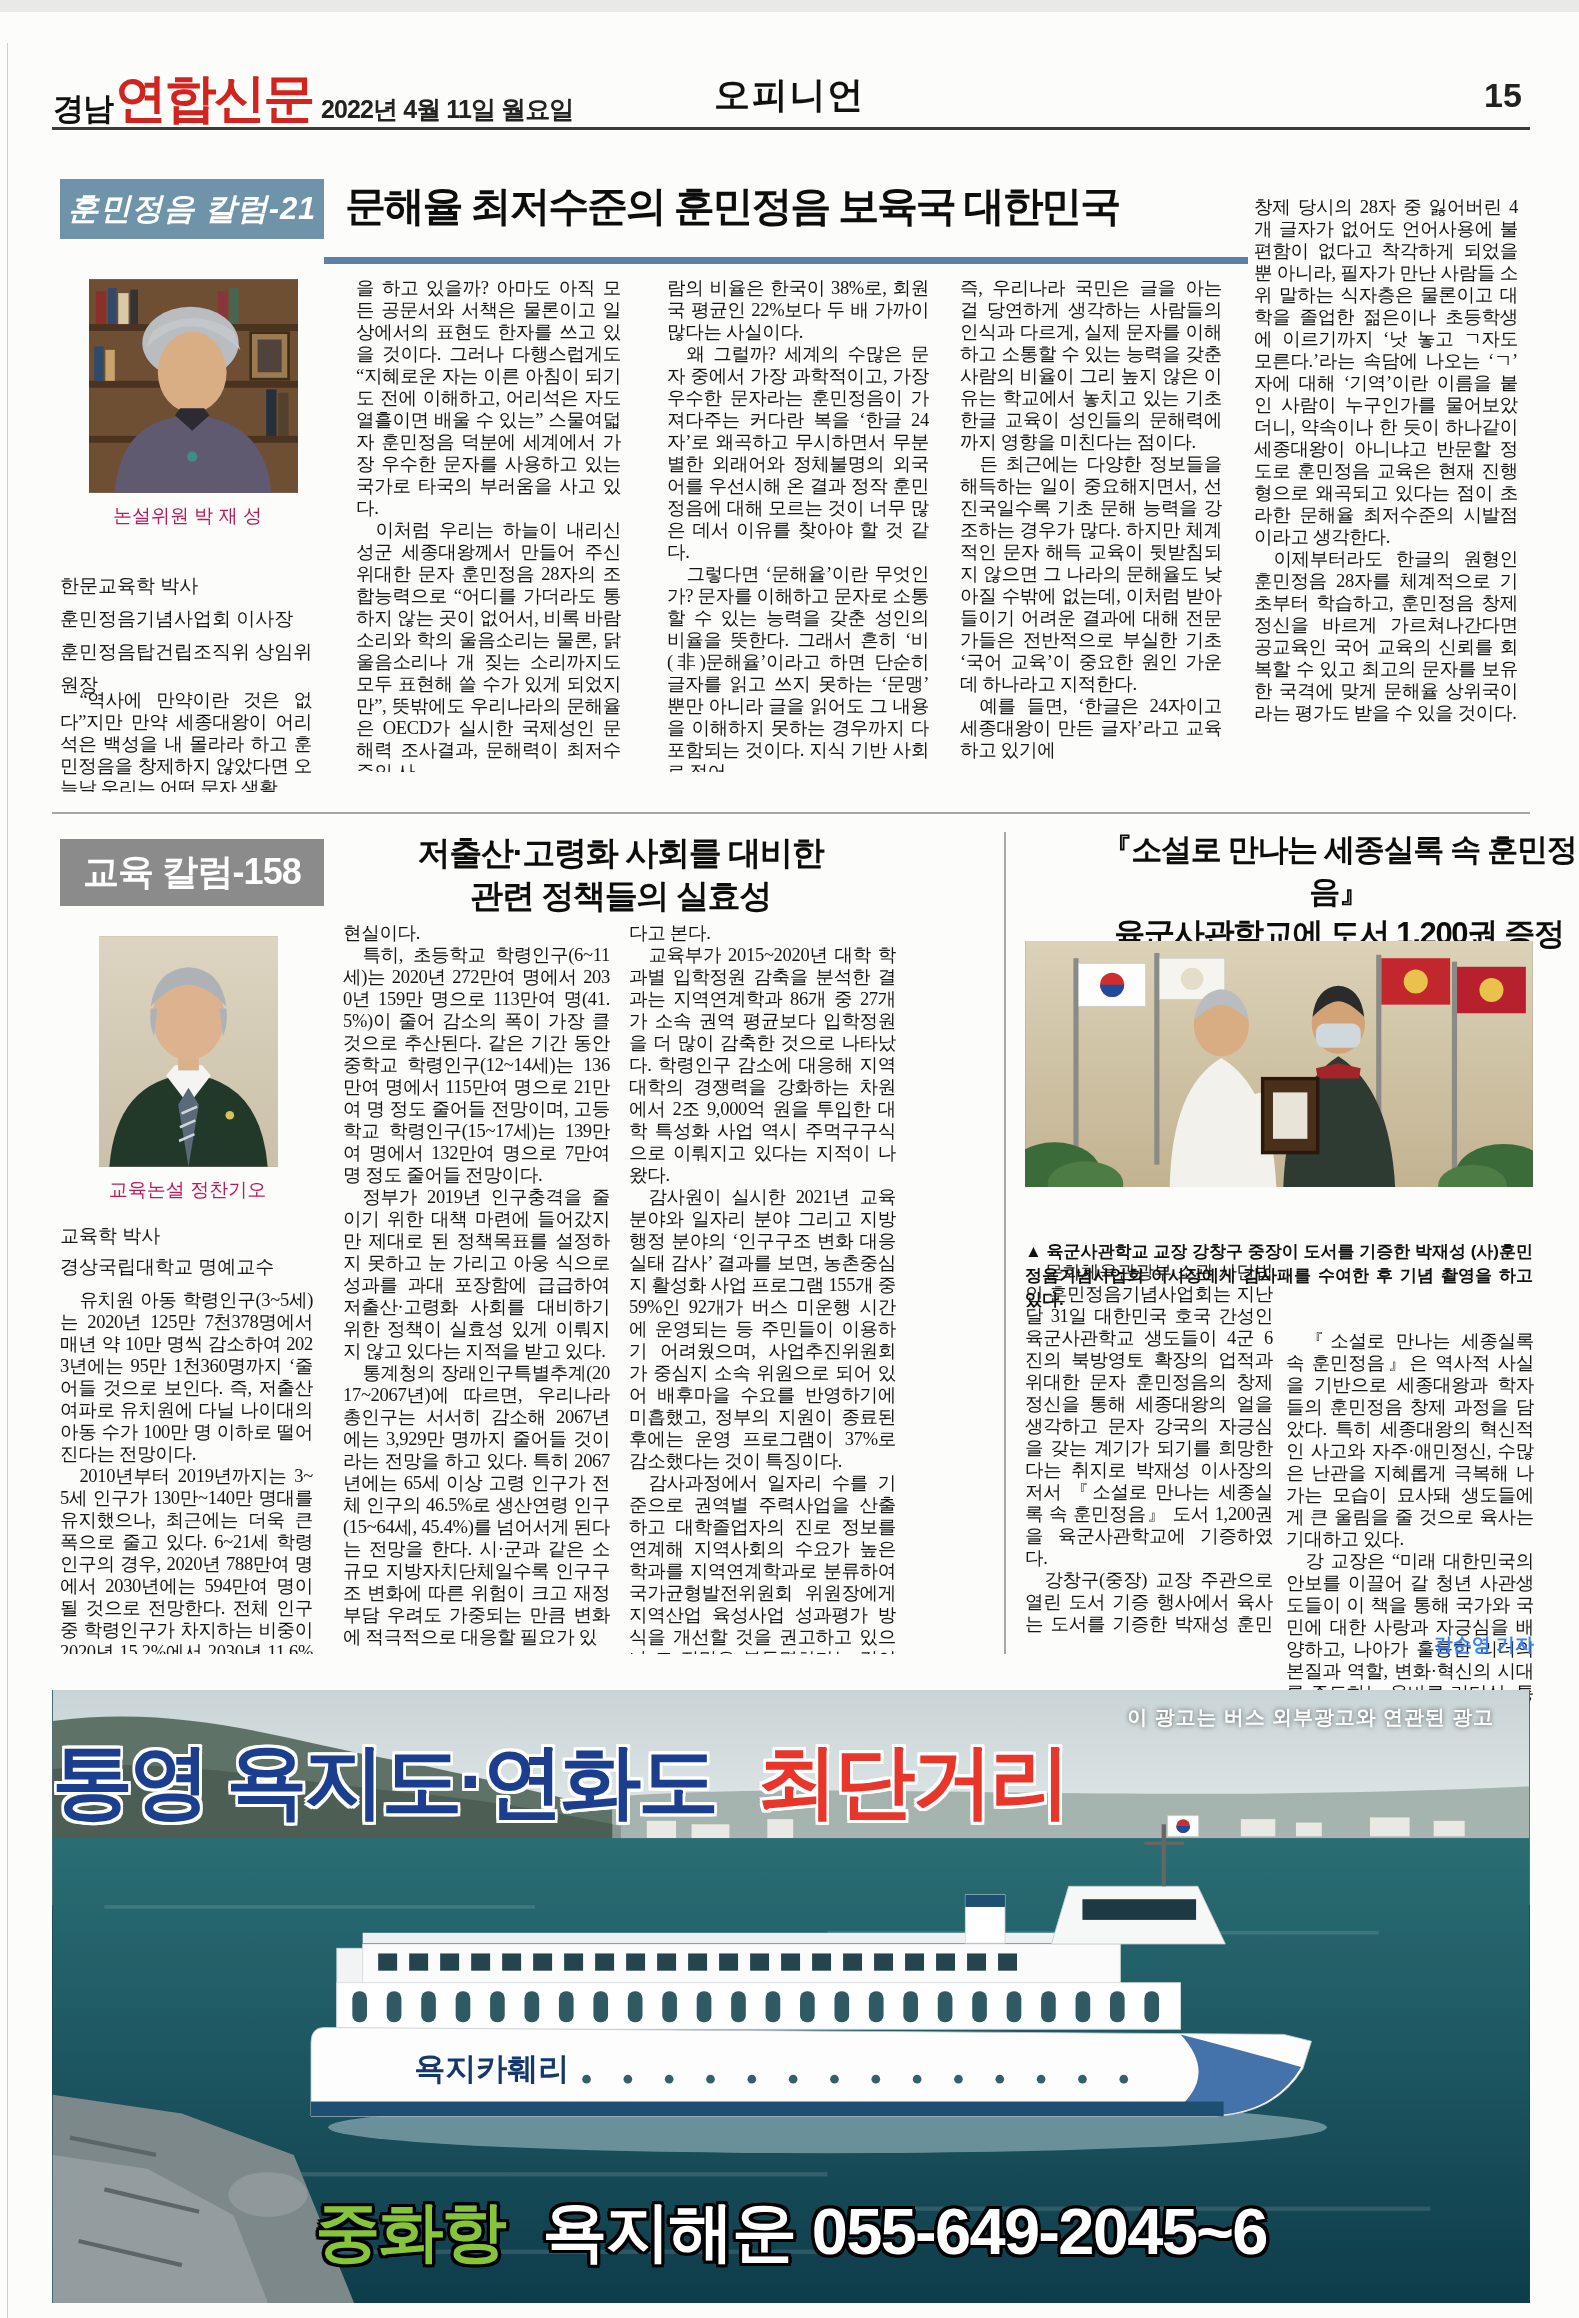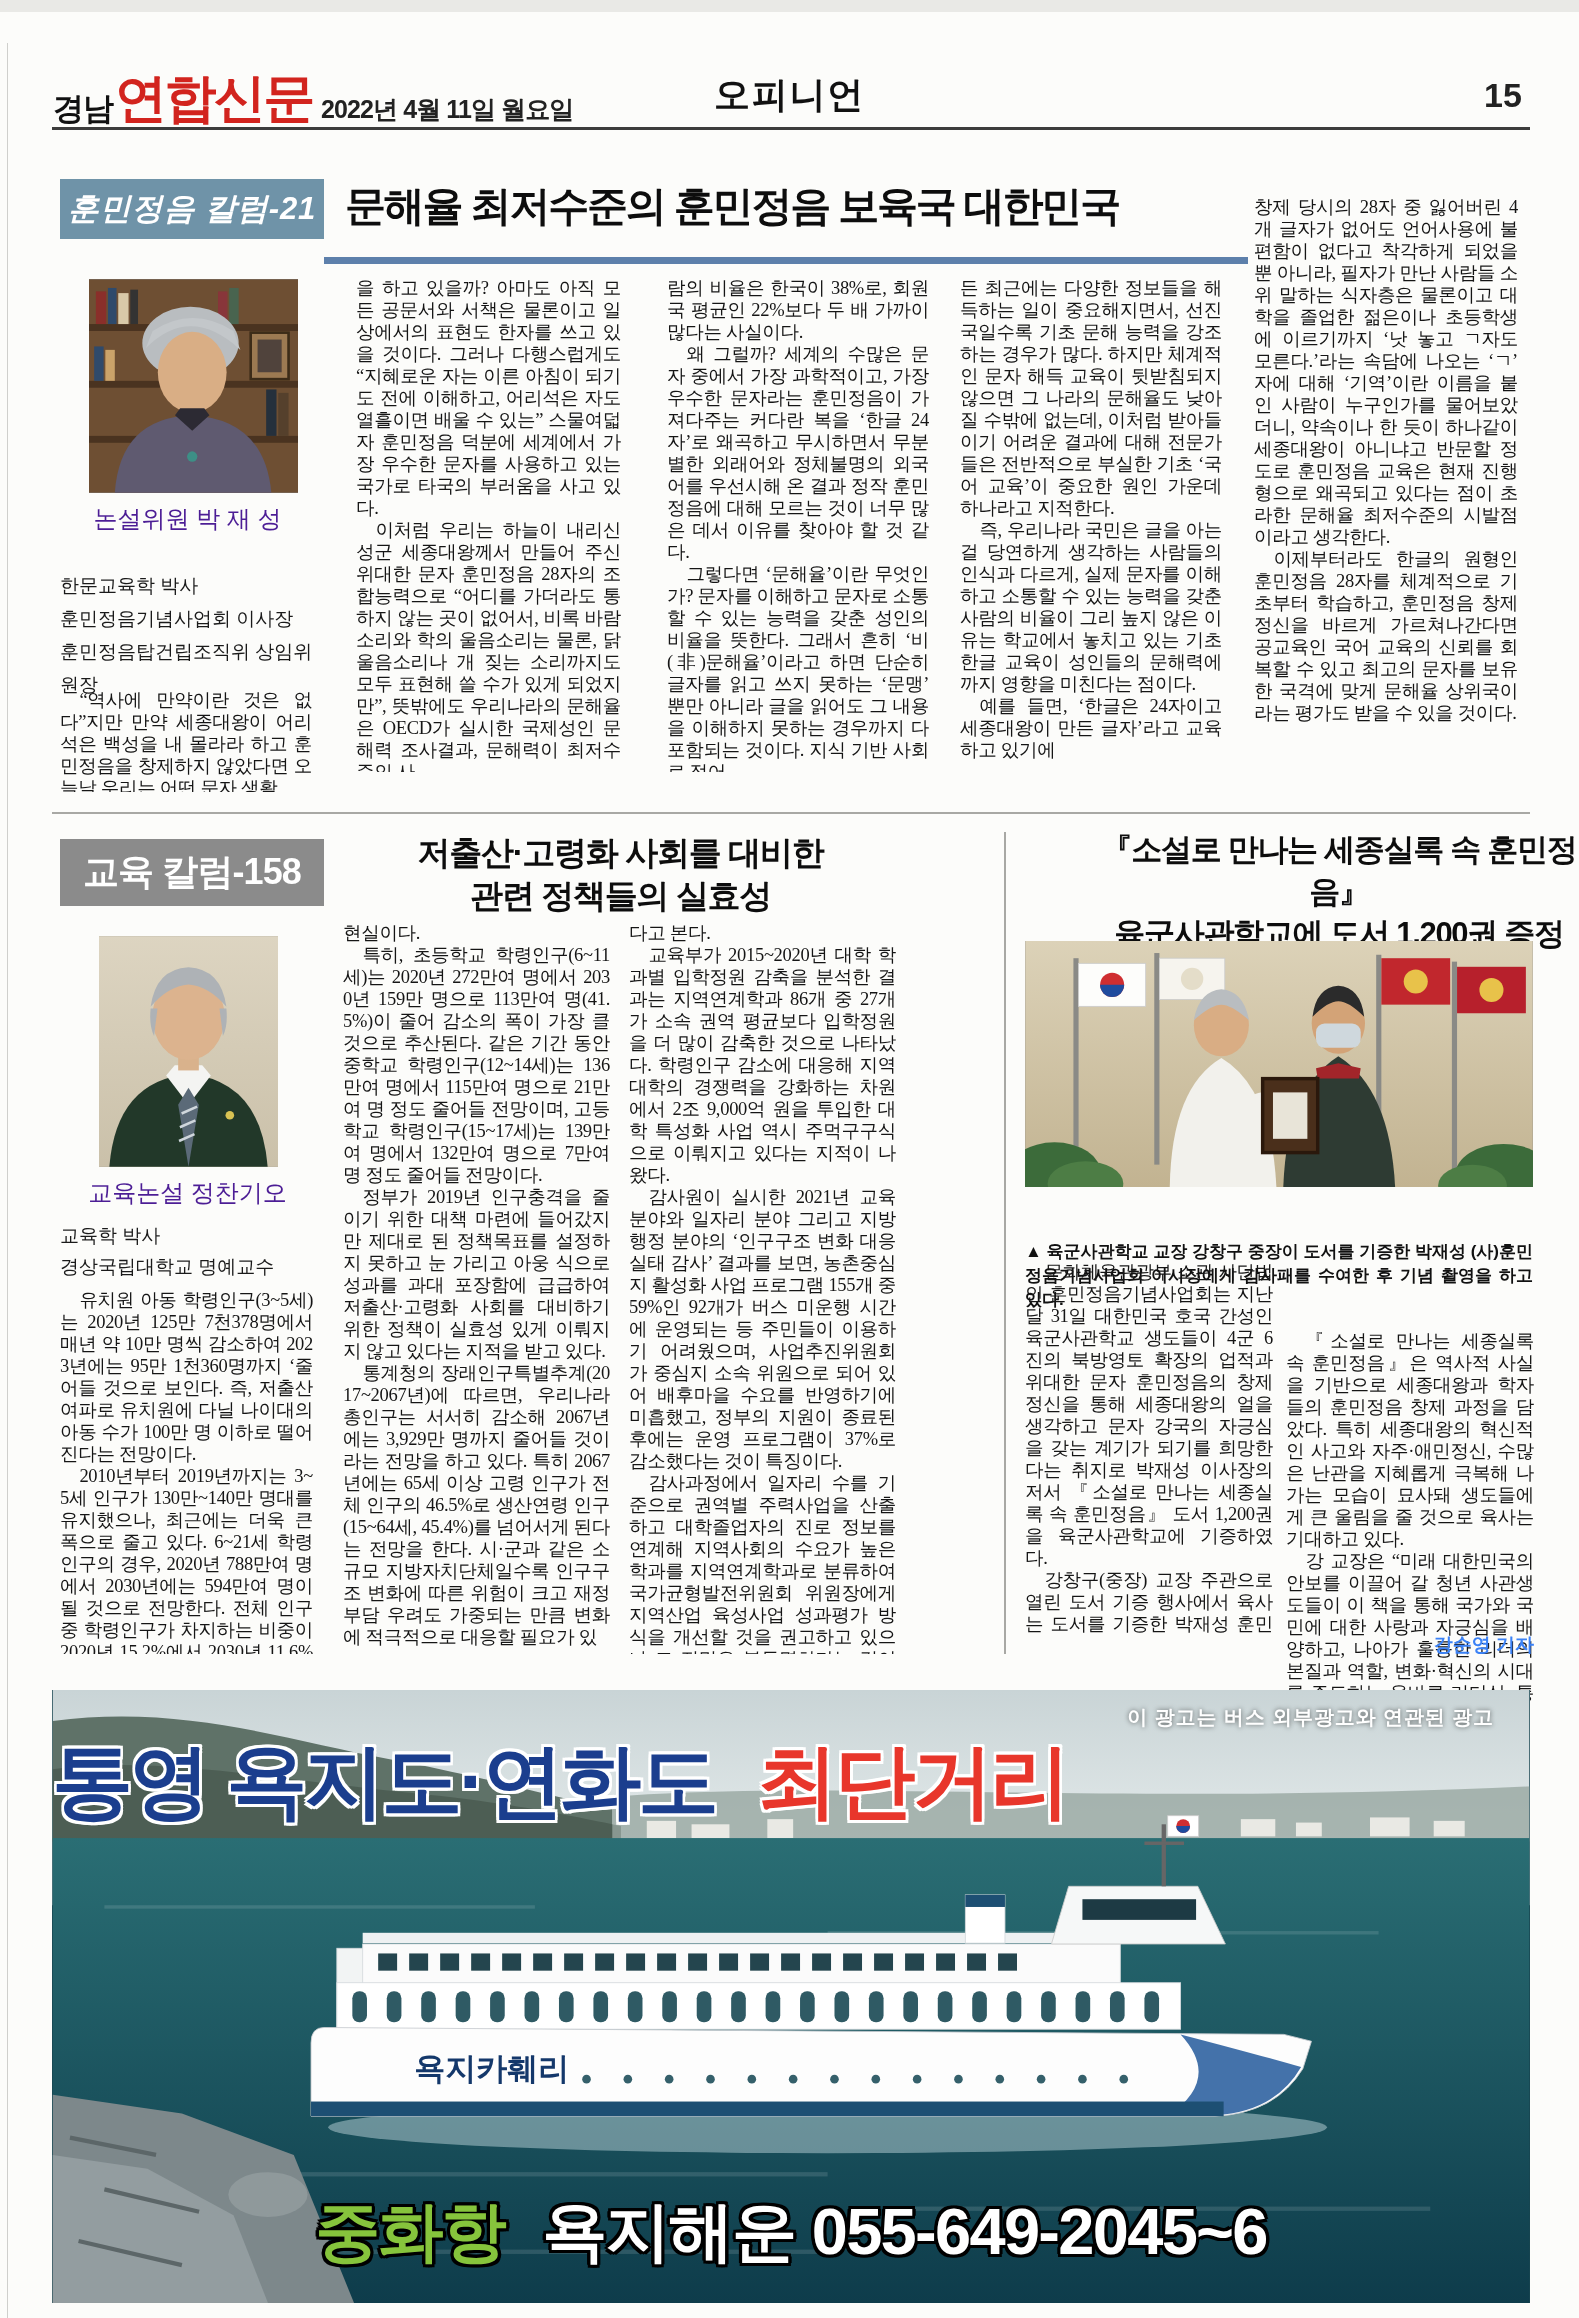--- a/index.html
+++ b/index.html
@@ -18,21 +18,21 @@
   .header-rule{left:52px;top:115px;width:1478px;height:2.6px;background:#3c3c3c;}
 
   
   .badge1{left:60px;top:167px;width:264px;height:60px;background:#6f93a8;color:#fff;
           display:flex;align-items:center;justify-content:center;font-weight:bold;font-style:italic;
           font-size:31px;letter-spacing:0.9px;}
   .title1{left:345px;top:167px;width:909px;font-weight:900;font-size:41px;letter-spacing:-2.2px;white-space:nowrap;color:#0d0d0d;}
   .rule-blue{left:324px;top:245px;width:924px;height:6.9px;background:#5d80ab;}
   .photo-frame{overflow:hidden;background:#888;}
   .photo1{left:89px;top:267px;width:209px;height:214px;}
-  .photo-caption{font-size:24px;color:#4c1d95;text-align:center;letter-spacing:0px;}
+  .photo-caption{font-size:19px;color:#be185d;text-align:center;letter-spacing:0px;}
   .caption1{left:60px;top:491px;width:255px;}
   .credentials{font-size:19px;color:#1a1a1a;line-height:33px;white-space:pre-line;}
   .cred1{left:60px;top:557px;width:258px;}
 
   .body-col{font-size:18.5px;line-height:22px;text-align:justify;word-break:break-all;
             letter-spacing:-0.3px;overflow:hidden;color:#151515;}
   .body-col p{margin:0;text-indent:1.05em;}
   .no-first-indent p:first-child{text-indent:0;}
   .a1c0{left:60px;top:677px;width:252px;height:103px;}
   .a1c1{left:356px;top:265px;width:265px;height:495px;}
@@ -142,22 +142,22 @@
     <div class="abs body-col no-first-indent a1c1">
         <p>을 하고 있을까? 아마도 아직 모든 공문서와 서책은 물론이고 일상에서의 표현도 한자를 쓰고 있을 것이다. 그러나 다행스럽게도 “지혜로운 자는 이른 아침이 되기도 전에 이해하고, 어리석은 자도 열흘이면 배울 수 있는” 스물여덟 자 훈민정음 덕분에 세계에서 가장 우수한 문자를 사용하고 있는 국가로 타국의 부러움을 사고 있다.</p>
         <p>이처럼 우리는 하늘이 내리신 성군 세종대왕께서 만들어 주신 위대한 문자 훈민정음 28자의 조합능력으로 “어디를 가더라도 통하지 않는 곳이 없어서, 비록 바람 소리와 학의 울음소리는 물론, 닭 울음소리나 개 짖는 소리까지도 모두 표현해 쓸 수가 있게 되었지만”, 뜻밖에도 우리나라의 문해율은 OECD가 실시한 국제성인 문해력 조사결과, 문해력이 최저수준인 사</p>
       </div>
     <div class="abs body-col no-first-indent a1c2">
         <p>람의 비율은 한국이 38%로, 회원국 평균인 22%보다 두 배 가까이 많다는 사실이다.</p>
         <p>왜 그럴까? 세계의 수많은 문자 중에서 가장 과학적이고, 가장 우수한 문자라는 훈민정음이 가져다주는 커다란 복을 ‘한글 24자’로 왜곡하고 무시하면서 무분별한 외래어와 정체불명의 외국어를 우선시해 온 결과 정작 훈민정음에 대해 모르는 것이 너무 많은 데서 이유를 찾아야 할 것 같다.</p>
         <p>그렇다면 ‘문해율’이란 무엇인가? 문자를 이해하고 문자로 소통할 수 있는 능력을 갖춘 성인의 비율을 뜻한다. 그래서 흔히 ‘비(非)문해율’이라고 하면 단순히 글자를 읽고 쓰지 못하는 ‘문맹’ 뿐만 아니라 글을 읽어도 그 내용을 이해하지 못하는 경우까지 다 포함되는 것이다. 지식 기반 사회로 접어</p>
       </div>
     <div class="abs body-col no-first-indent a1c3">
+        <p>즉, 우리나라 국민은 글을 아는 걸 당연하게 생각하는 사람들의 인식과 다르게, 실제 문자를 이해하고 소통할 수 있는 능력을 갖춘 사람의 비율이 그리 높지 않은 이유는 학교에서 놓치고 있는 기초 한글 교육이 성인들의 문해력에까지 영향을 미친다는 점이다.</p>
         <p>든 최근에는 다양한 정보들을 해득하는 일이 중요해지면서, 선진국일수록 기초 문해 능력을 강조하는 경우가 많다. 하지만 체계적인 문자 해득 교육이 뒷받침되지 않으면 그 나라의 문해율도 낮아질 수밖에 없는데, 이처럼 받아들이기 어려운 결과에 대해 전문가들은 전반적으로 부실한 기초 ‘국어 교육’이 중요한 원인 가운데 하나라고 지적한다.</p>
-        <p>즉, 우리나라 국민은 글을 아는 걸 당연하게 생각하는 사람들의 인식과 다르게, 실제 문자를 이해하고 소통할 수 있는 능력을 갖춘 사람의 비율이 그리 높지 않은 이유는 학교에서 놓치고 있는 기초 한글 교육이 성인들의 문해력에까지 영향을 미친다는 점이다.</p>
         <p>예를 들면, ‘한글은 24자이고 세종대왕이 만든 글자’라고 교육하고 있기에</p>
       </div>
     <div class="abs body-col no-first-indent a1c4">
         <p>창제 당시의 28자 중 잃어버린 4개 글자가 없어도 언어사용에 불편함이 없다고 착각하게 되었을 뿐 아니라, 필자가 만난 사람들 소위 말하는 식자층은 물론이고 대학을 졸업한 젊은이나 초등학생에 이르기까지 ‘낫 놓고 ㄱ자도 모른다.’라는 속담에 나오는 ‘ㄱ’ 자에 대해 ‘기역’이란 이름을 붙인 사람이 누구인가를 물어보았더니, 약속이나 한 듯이 하나같이 세종대왕이 아니냐고 반문할 정도로 훈민정음 교육은 현재 진행형으로 왜곡되고 있다는 점이 초라한 문해율 최저수준의 시발점이라고 생각한다.</p>
         <p>이제부터라도 한글의 원형인 훈민정음 28자를 체계적으로 기초부터 학습하고, 훈민정음 창제 정신을 바르게 가르쳐나간다면 공교육인 국어 교육의 신뢰를 회복할 수 있고 최고의 문자를 보유한 국격에 맞게 문해율 상위국이라는 평가도 받을 수 있을 것이다.</p>
       </div>
   </div>
 
   <div class="abs divider-h"></div>
   <div class="abs divider-v"></div>

